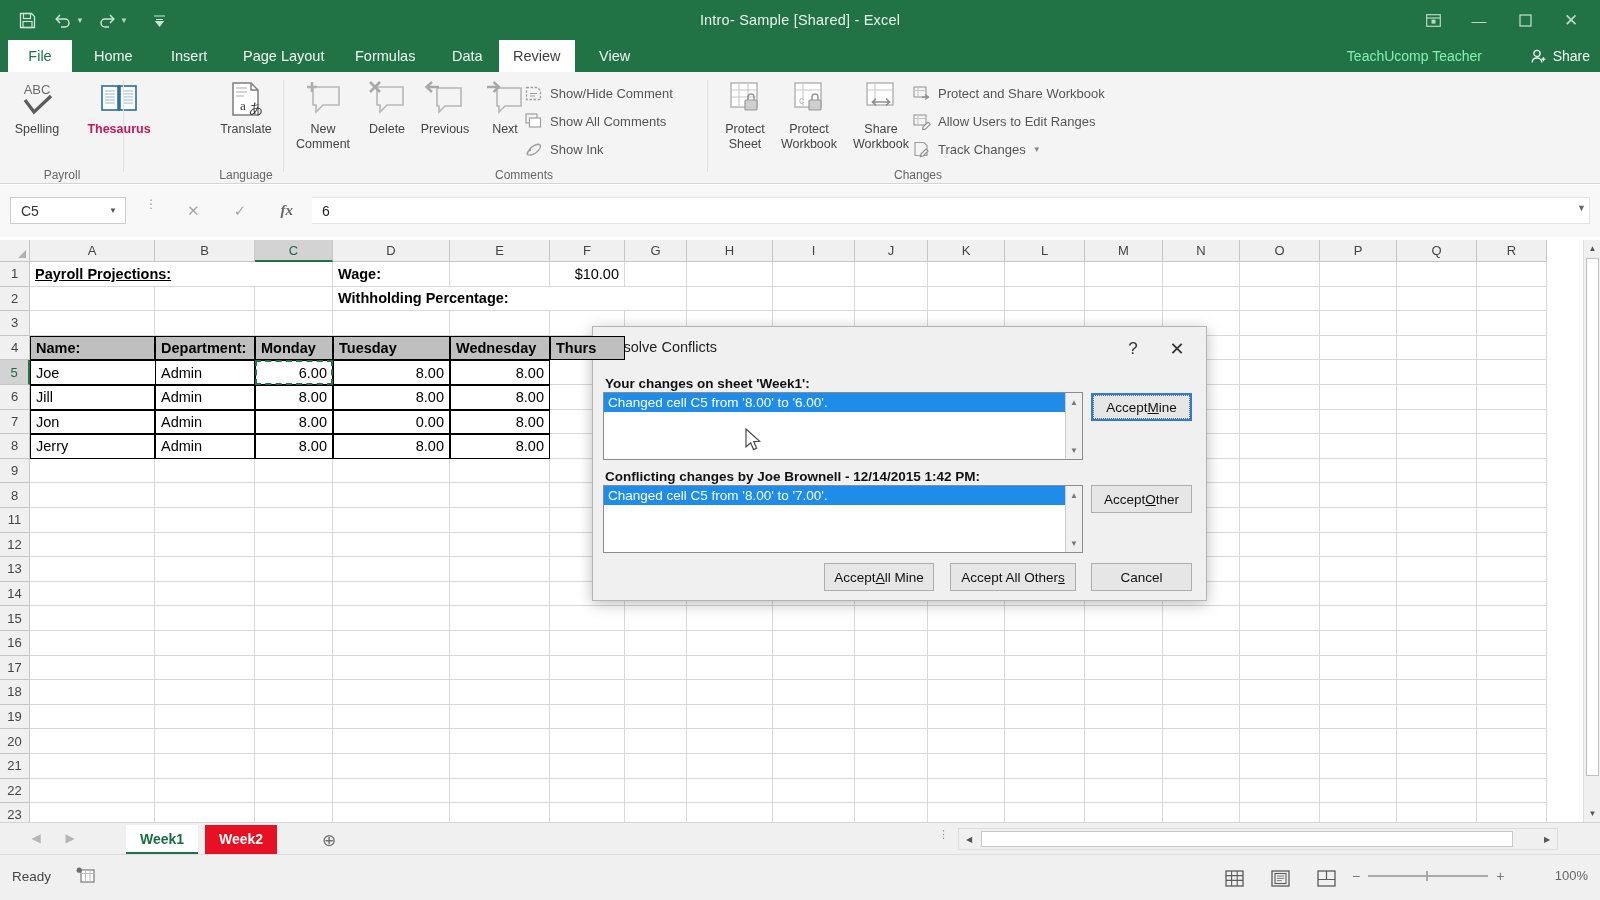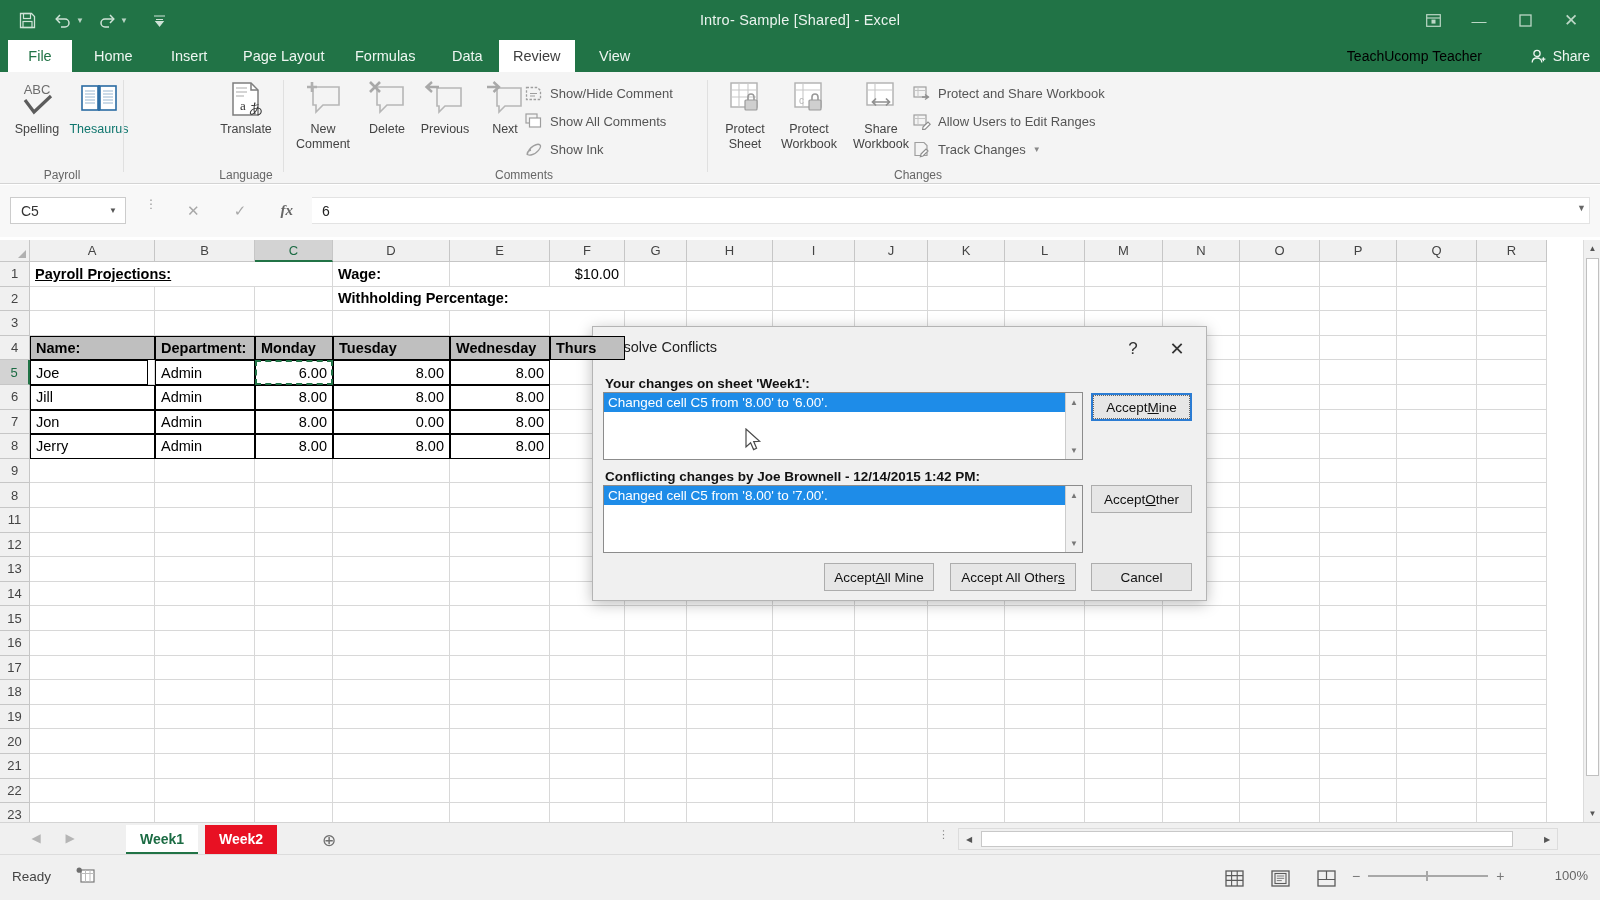--- a/index.html
+++ b/index.html
@@ -37,40 +37,40 @@
     background: #217346;
   }
   .tab {
     position: absolute; top: 0; height: 32px; line-height: 32px;
     padding: 0 14px; color: #eef6f1; font-size: 14.5px; white-space: nowrap;
   }
   .tab.file { background: #fff; color: #217346; left: 8px; width: 64px; text-align: center; padding: 0; }
   .tab.active { background: #fff; color: #3f3f3f; }
   .tellme { position: absolute; top: 0; height: 32px; line-height: 32px; color: #eef6f1; font-size: 14px; display: flex; align-items: center; gap: 6px; }
   .bulb { font-size: 14px; }
-  .acct { position: absolute; top: 0; right: 118px; height: 32px; line-height: 32px; color: #000000; font-size: 14px; text-align: center; }
+  .acct { position: absolute; top: 0; right: 118px; height: 32px; line-height: 32px; color: #86efac; font-size: 14px; text-align: center; }
   .share { position: absolute; top: 0; right: 10px; height: 32px; line-height: 32px; color: #eef6f1; font-size: 14px; display: flex; align-items: center; gap: 6px; }
 
   
   .ribbon {
     position: absolute; top: 72px; left: 0; width: 1600px; height: 112px;
     background: #f4f4f4; border-bottom: 1px solid #d4d4d4;
   }
   .rgroup { position: absolute; top: 0; height: 112px; }
   .rgroup .glabel {
     position: absolute; bottom: 2px; left: 0; width: 100%;
     text-align: center; font-size: 12px; color: #666;
   }
   .rgroup .gsep { position: absolute; top: 8px; right: 0; width: 1px; height: 92px; background: #e0e0e0; }
   .bigbtn {
     position: absolute; top: 4px; width: 74px; text-align: center; color: #444;
     font-size: 12.5px; line-height: 15px;
   }
   .bigbtn .ic { height: 46px; display: flex; align-items: center; justify-content: center; }
-  .bigbtn.bold { font-weight: normal; color: #0f766e; }
+  .bigbtn.bold { font-weight: bold; color: #be185d; margin-left: 20px; }
   .smallbtn {
     position: absolute; display: flex; align-items: center; gap: 7px;
     font-size: 13px; color: #555; white-space: nowrap; height: 26px;
   }
   .smallbtn .ic { width: 19px; height: 19px; display: flex; align-items: center; justify-content: center; }
   svg { display: block; }
 
   
   .fbar {
     position: absolute; top: 185px; left: 0; width: 1600px; height: 52px;
@@ -921,21 +921,21 @@
         <div class="cell bold" style="left: 333px; width: 117px; top: 22px; height: 24.6px; z-index: 2;">Wage:</div>
         <div class="cell r" style="left: 550px; width: 75px; top: 22px; height: 24.6px; z-index: 2;">$10.00</div>
         <div class="cell bold" style="left: 333px; width: 300px; top: 46.6px; height: 24.6px; z-index: 3; border-right: none;">Withholding Percentage:</div>
         <div class="cell r" style="left: 550px; width: 75px; top: 46.6px; height: 24.6px; z-index: 2;">0.13</div>
         <div class="cell hdrfill" style="left: 30px; width: 125px; top: 95.8px; height: 24.6px; z-index: 2;">Name:</div>
         <div class="cell hdrfill" style="left: 155px; width: 100px; top: 95.8px; height: 24.6px; z-index: 2;">Department:</div>
         <div class="cell hdrfill" style="left: 255px; width: 78px; top: 95.8px; height: 24.6px; z-index: 2;">Monday</div>
         <div class="cell hdrfill" style="left: 333px; width: 117px; top: 95.8px; height: 24.6px; z-index: 2;">Tuesday</div>
         <div class="cell hdrfill" style="left: 450px; width: 100px; top: 95.8px; height: 24.6px; z-index: 2;">Wednesday</div>
         <div class="cell hdrfill" style="left: 550px; width: 75px; top: 95.8px; height: 24.6px; z-index: 2;">Thurs</div>
-        <div class="cell databox" style="left: 30px; width: 118px; top: 120.4px; height: 24.6px; z-index: 2;">Joe</div>
+        <div class="cell databox" style="left: 30px; width: 145px; top: 120.4px; height: 24.6px; z-index: 2;">Joe</div>
         <div class="cell databox" style="left: 155px; width: 100px; top: 120.4px; height: 24.6px; z-index: 2;">Admin</div>
         <div class="cell r databox" style="left: 255px; width: 78px; top: 120.4px; height: 24.6px; z-index: 2;">6.00</div>
         <div class="cell r databox" style="left: 333px; width: 117px; top: 120.4px; height: 24.6px; z-index: 2;">8.00</div>
         <div class="cell r databox" style="left: 450px; width: 100px; top: 120.4px; height: 24.6px; z-index: 2;">8.00</div>
         <div class="cell databox" style="left: 30px; width: 125px; top: 145px; height: 24.6px; z-index: 2;">Jill</div>
         <div class="cell databox" style="left: 155px; width: 100px; top: 145px; height: 24.6px; z-index: 2;">Admin</div>
         <div class="cell r databox" style="left: 255px; width: 78px; top: 145px; height: 24.6px; z-index: 2;">8.00</div>
         <div class="cell r databox" style="left: 333px; width: 117px; top: 145px; height: 24.6px; z-index: 2;">8.00</div>
         <div class="cell r databox" style="left: 450px; width: 100px; top: 145px; height: 24.6px; z-index: 2;">8.00</div>
         <div class="cell databox" style="left: 30px; width: 125px; top: 169.6px; height: 24.6px; z-index: 2;">Jon</div>

